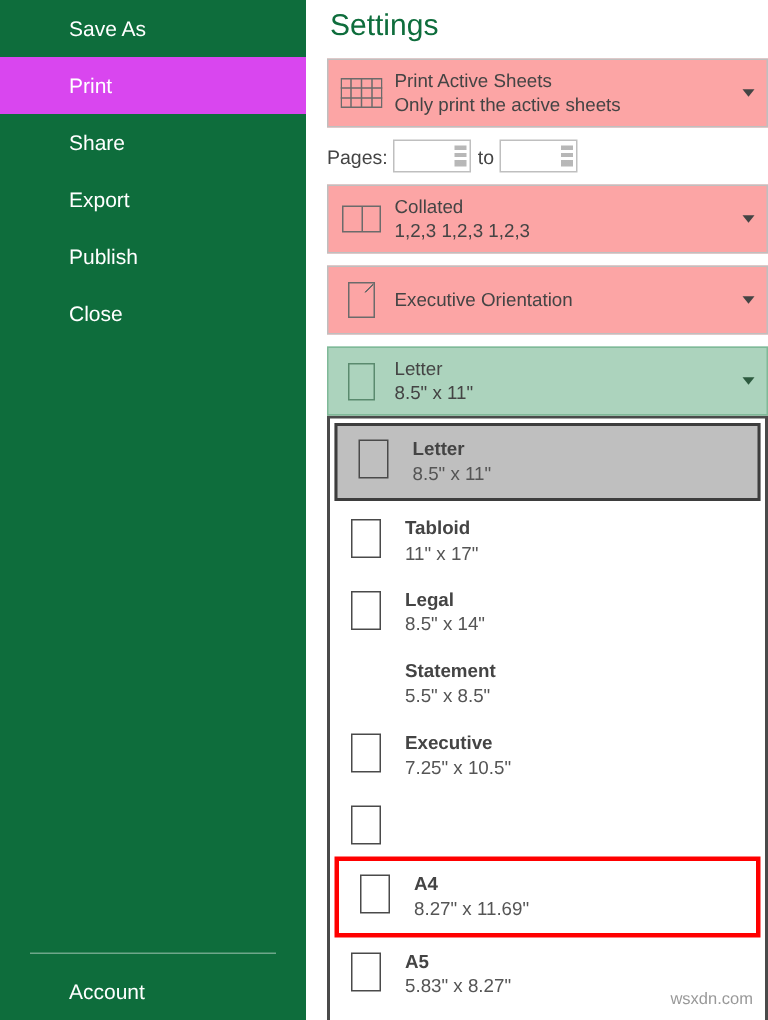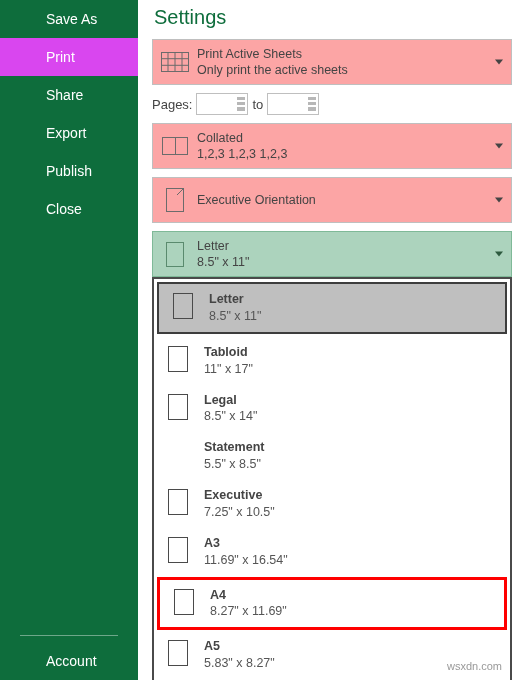--- a/index.html
+++ b/index.html
@@ -1,17 +1,17 @@
 <!DOCTYPE html>
 <html><head>
   <meta charset="utf-8">
   <style>
     * { box-sizing: border-box; margin: 0; padding: 0; font-family: "Segoe UI", sans-serif; }
     body { width: 512px; height: 680px; display: flex; background: #fff; overflow: hidden; }
-    .sidebar { width: 138px; background: #0e6d3c; color: #fff; display: flex; flex-direction: column; }
+    .sidebar { width: 204px; background: #0e6d3c; color: #fff; display: flex; flex-direction: column; }
     .menu-item { padding: 11px 0 11px 46px; font-size: 14px; cursor: pointer; }
     .menu-item.active { background: #d946ef; }
     .menu-spacer { flex: 1; }
     .menu-divider { border-top: 1px solid rgba(255,255,255,0.4); margin: 0 20px 6px 20px; }
     .content { flex: 1; padding: 4px 0 0 14px; position: relative; }
     .heading { font-size: 20px; font-weight: 400; color: #0e6d3c; margin: 2px 0 10px 2px; }
     .dd { border: 1px solid #bfbfbf; display: flex; align-items: center; margin-bottom: 8px; position: relative; background: #fca5a5; cursor: pointer; }
     .dd .icon-box { width: 44px; height: 44px; display: flex; align-items: center; justify-content: center; }
     .dd .txt { padding: 5px 0; font-size: 12.5px; color: #444; line-height: 1.3; }
     .dd .txt .t1 { display: block; }
@@ -147,24 +147,20 @@
       </div>
       <div class="opt">
         <div class="pg-icon"></div>
         <div class="lbls">
           <div class="n">Executive</div>
           <div>7.25" x 10.5"</div>
         </div>
       </div>
       <div class="opt">
         <div class="pg-icon"></div>
-        <div class="lbls">
-          <div class="n">A3</div>
-          <div>11.69" x 16.54"</div>
-        </div>
       </div>
       <div class="opt hl">
         <div class="pg-icon"></div>
         <div class="lbls">
           <div class="n">A4</div>
           <div>8.27" x 11.69"</div>
         </div>
       </div>
       <div class="opt">
         <div class="pg-icon"></div>

